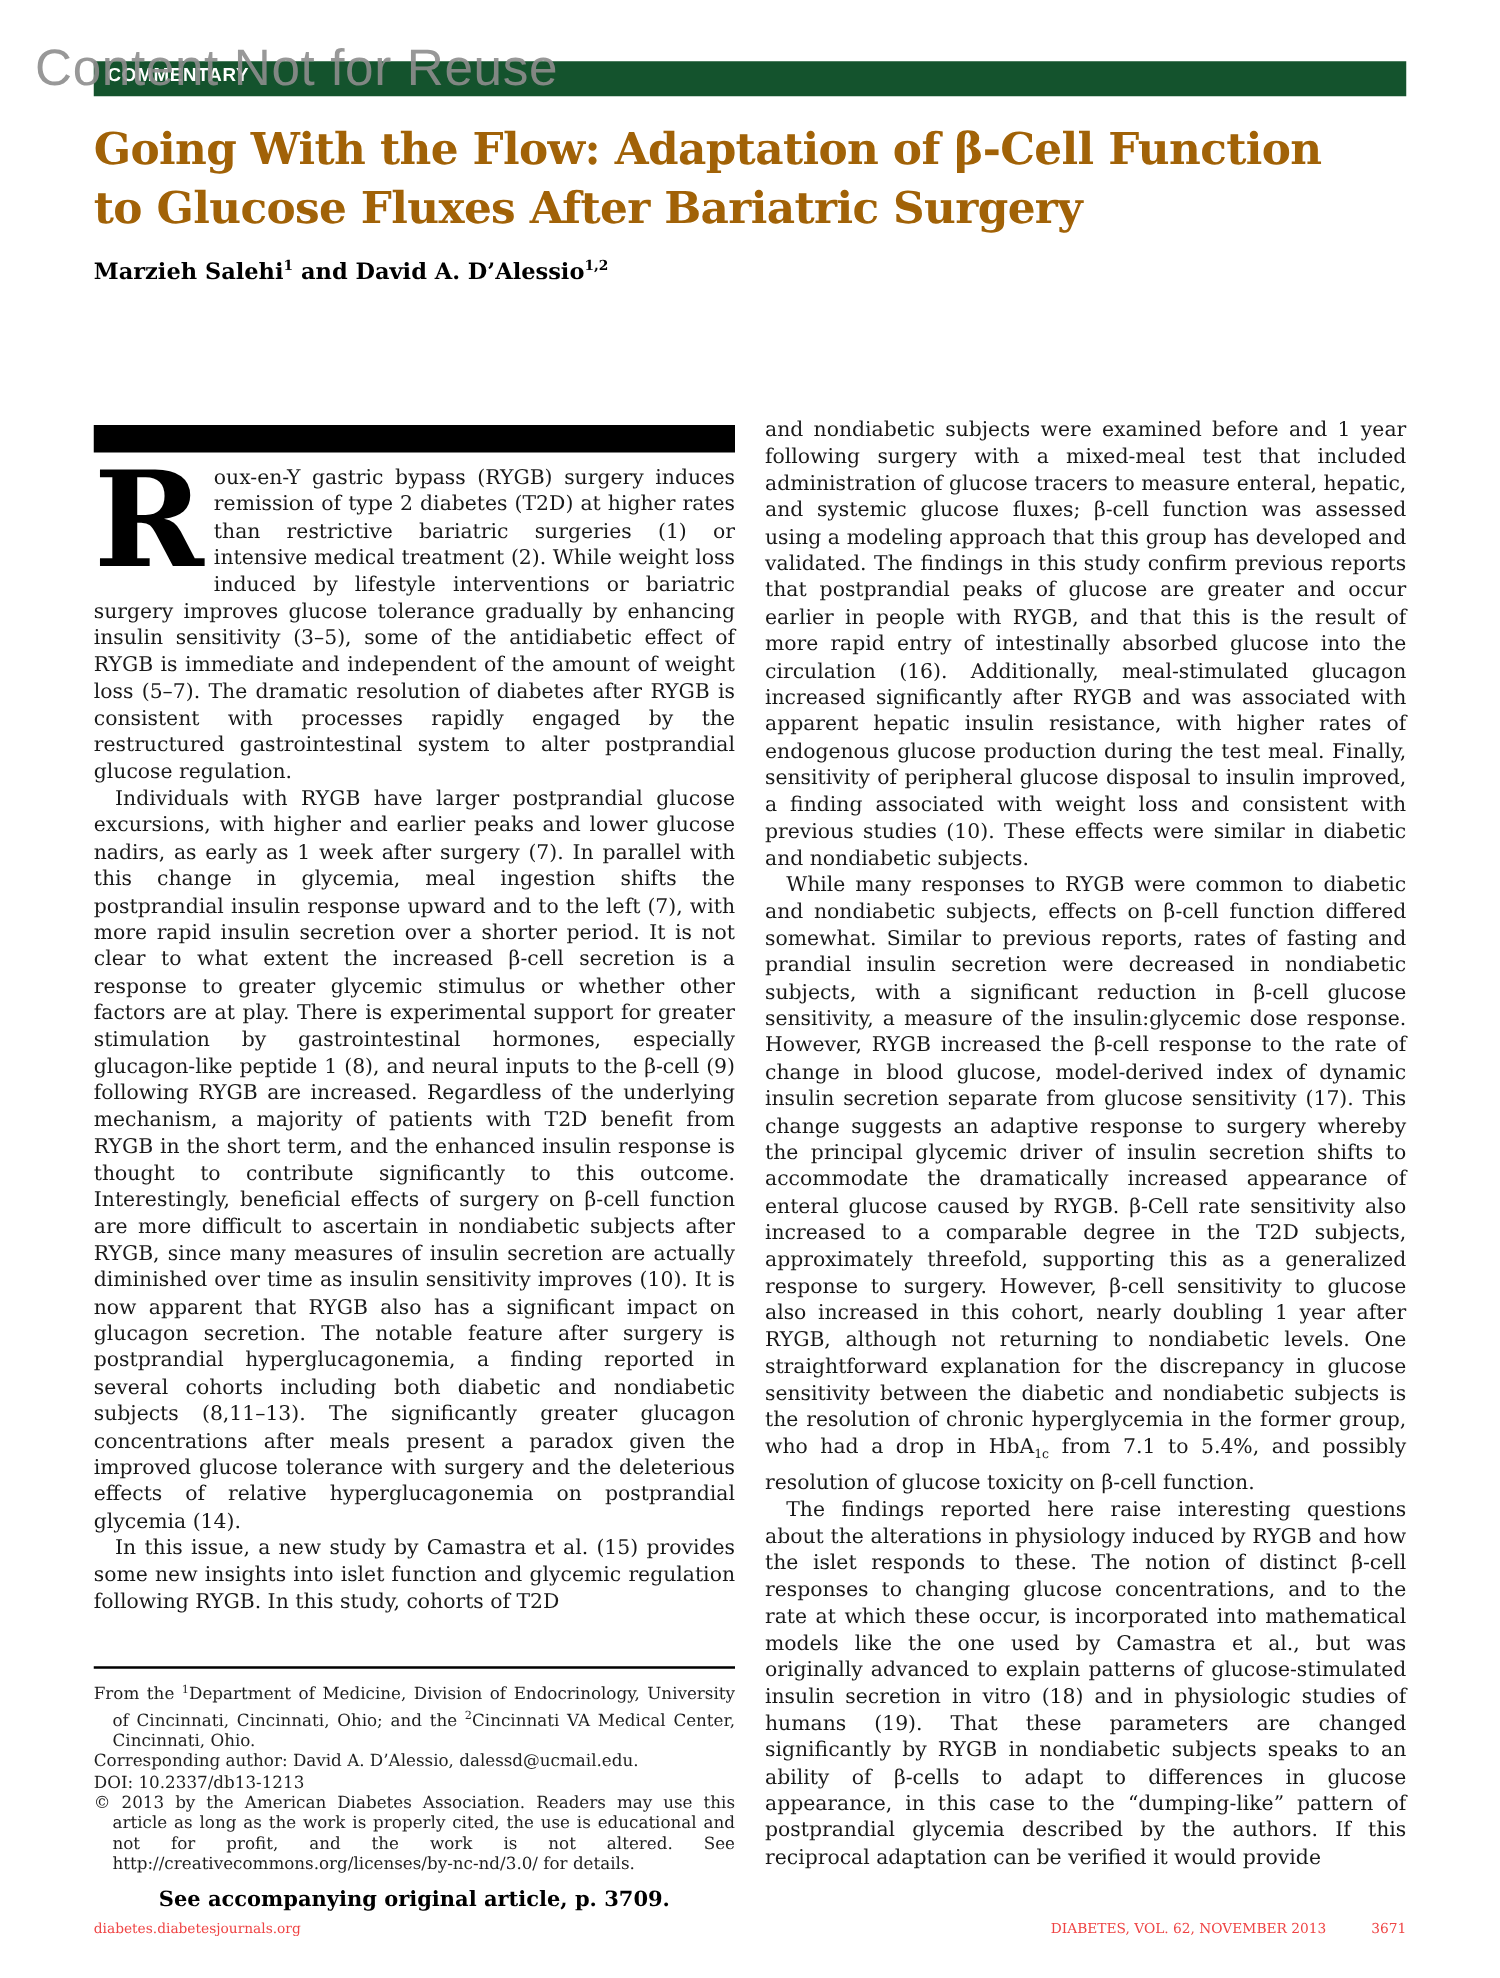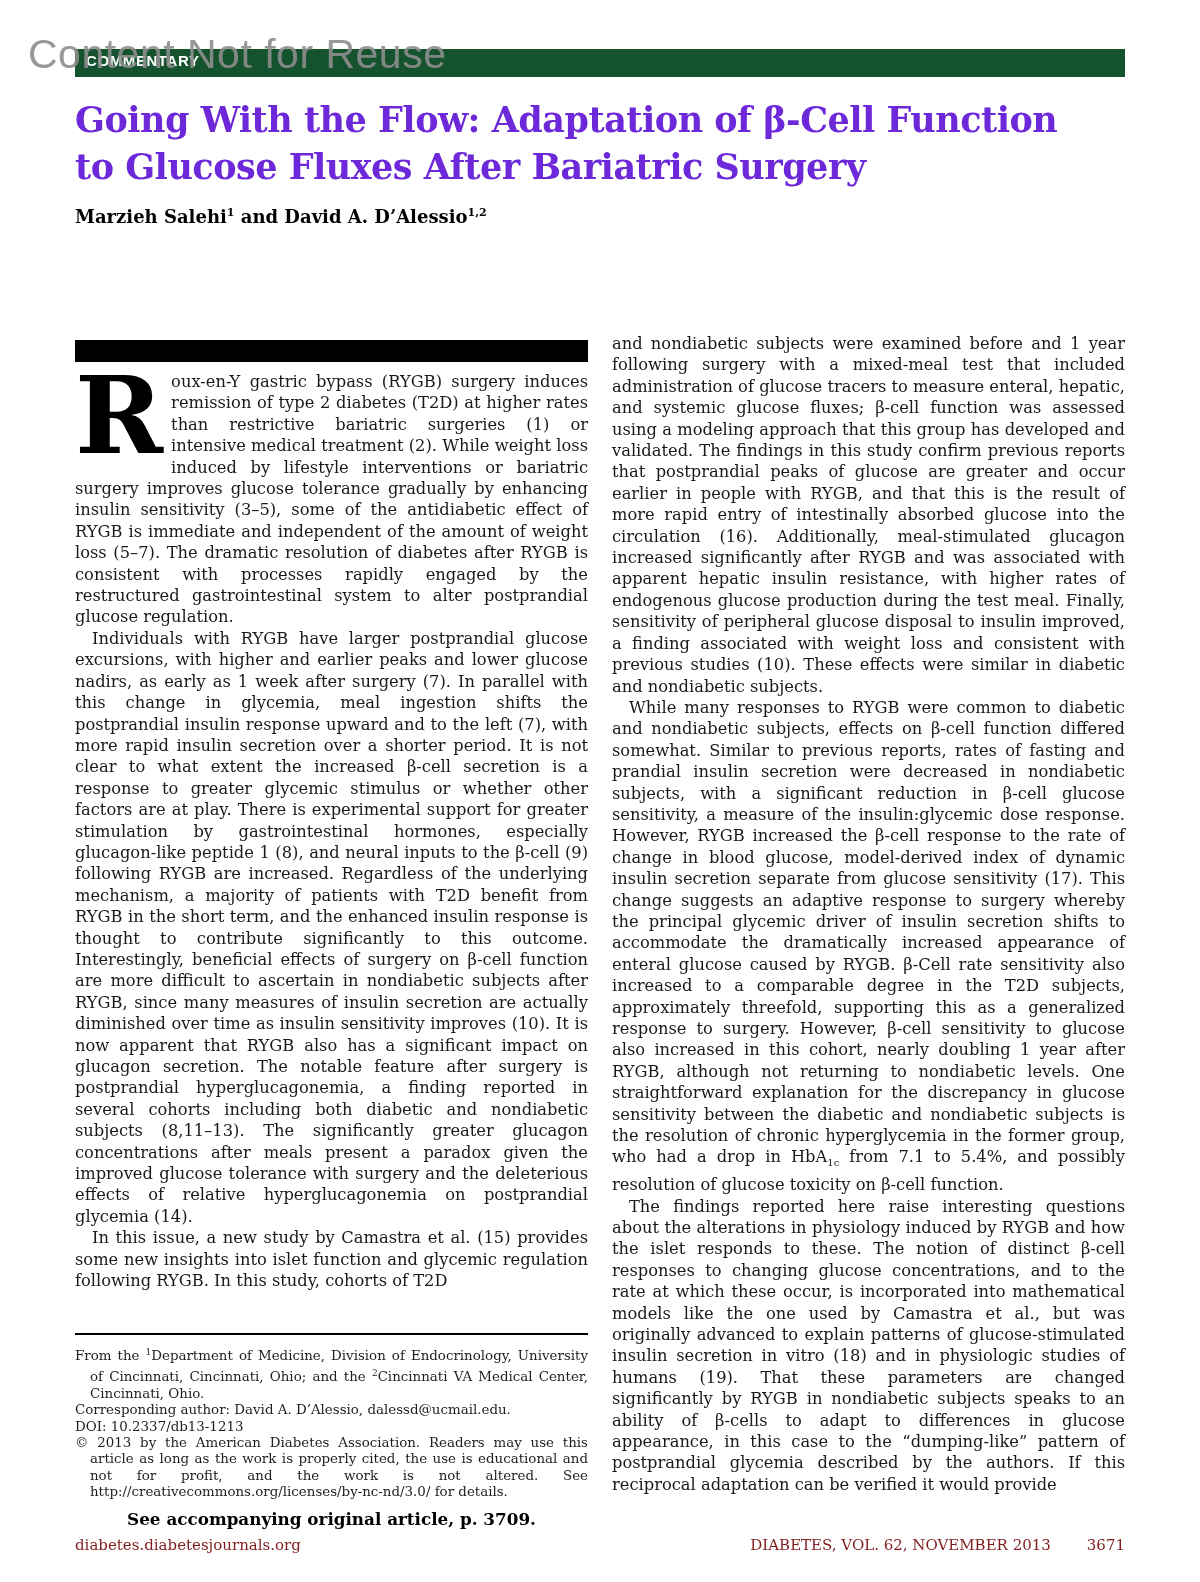--- a/index.html
+++ b/index.html
@@ -16,21 +16,21 @@
     position:absolute; left:75px; top:49px; width:1050px; height:28px;
     background:#14532d; z-index:2;
   }
   .kicker {
     display:block; padding:3px 0 0 11px;
     font-family:"Liberation Sans", sans-serif; font-weight:bold;
     font-size:15px; letter-spacing:0.6px; color:#ffffff;
   }
   .title {
     position:absolute; left:75px; top:96px; margin:0; z-index:1;
-    font-weight:700; font-size:35px; line-height:47px; letter-spacing:-0.5px; color:#6d28d9;
+    font-weight:700; font-size:35px; line-height:47px; letter-spacing:-0.5px; color:#a16207;
   }
   .title .tl { display:block; white-space:nowrap; }
   .authors {
     position:absolute; left:75px; top:206px; font-weight:700; font-size:18px; color:#000;
   }
   .authors sup { font-size:11px; }
   .col {
     position:absolute; width:513px; text-align:justify;
     font-size:16.3px; line-height:21.4px; color:#191919;
   }
@@ -52,21 +52,21 @@
   }
   .fn { margin:0; padding-left:15px; text-indent:-15px; }
   .fn sup { font-size:9px; }
   .see {
     margin:10px 0 0 0; padding:0; text-indent:0;
     font-size:16.8px; font-weight:700; color:#000; text-align:center;
   }
   .footer {
     position:absolute; left:75px; top:1536px; width:1050px;
     display:flex; justify-content:space-between; align-items:flex-start;
-    font-size:15px; color:#7f1d1d;
+    font-size:11px; color:#ef4444;
   }
   .f-right { display:flex; gap:36px;margin-left:48px; }
 </style>
 </head>
 <body>
 
 <div class="page">
 
   <div class="watermark">Content Not for Reuse</div>
 

